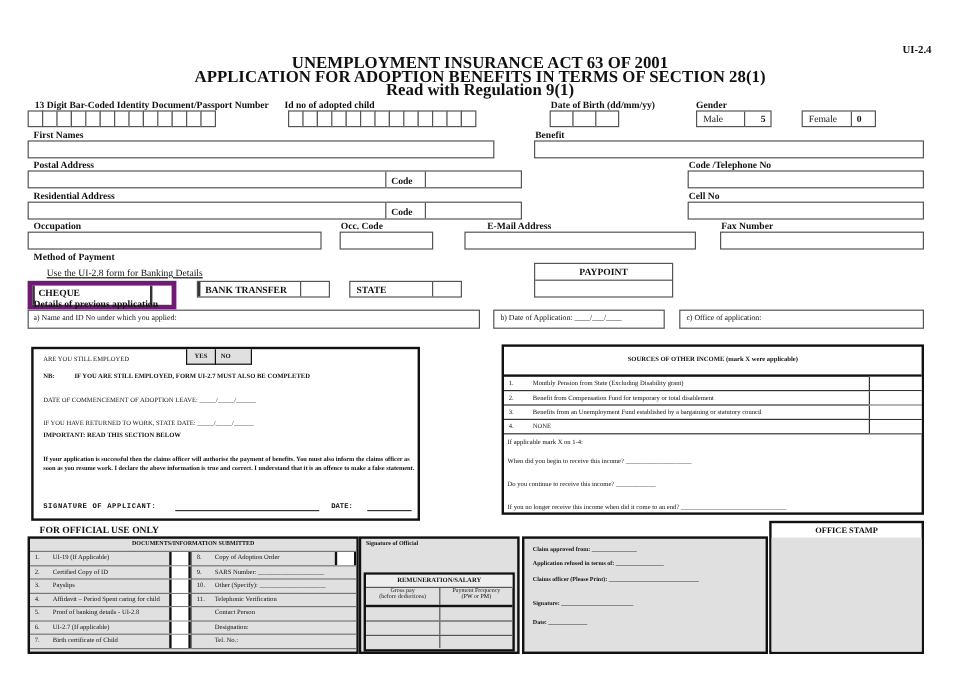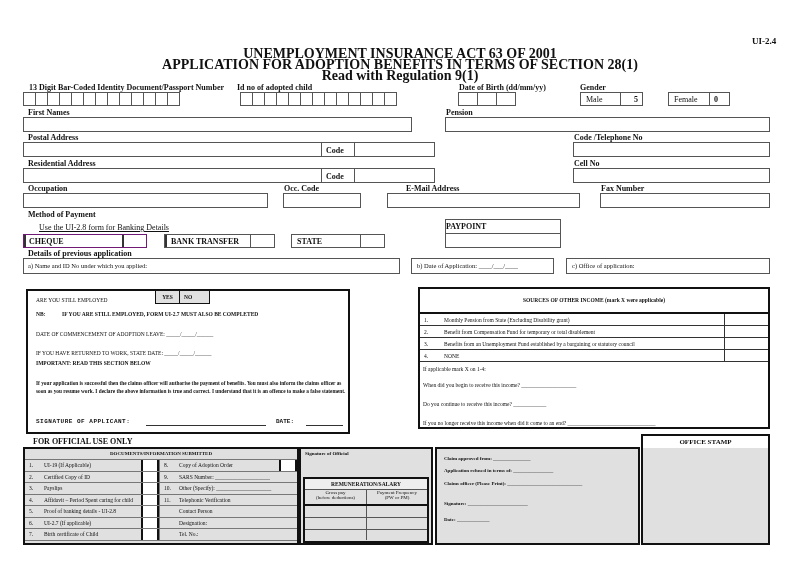--- a/index.html
+++ b/index.html
@@ -72,21 +72,21 @@
   <span class="smalltxt" style="font-size:8px;padding:2px 5px;width:40px;border-right:1px solid #555;">Male</span>
   <span class="smalltxt b" style="font-size:8px;padding:2px 4px;">5</span>
 </div>
 <div class="abs box" style="left:668px;top:92px;width:62px;height:14px;display:flex;">
   <span class="smalltxt" style="font-size:8px;padding:2px 5px;width:41px;border-right:1px solid #555;">Female</span>
   <span class="smalltxt b" style="font-size:8px;padding:2px 4px;">0</span>
 </div>
 
 <div class="abs lbl" style="left:28px;top:108px;">First Names</div>
 <div class="abs box" style="left:23px;top:117px;width:389px;height:15px;"></div>
-<div class="abs lbl" style="left:446px;top:108px;">Pension</div>
+<div class="abs lbl" style="left:446px;top:108px;">Benefit</div>
 <div class="abs box" style="left:445px;top:117px;width:325px;height:15px;"></div>
 
 <div class="abs lbl" style="left:28px;top:133px;">Postal Address</div>
 <div class="abs box" style="left:23px;top:142px;width:412px;height:15px;display:flex;">
   <div style="flex:1;"></div>
   <div class="lbl" style="width:34px;border-left:1px solid #555;border-right:1px solid #555;padding:3px 4px;">Code</div>
   <div style="width:79px;"></div>
 </div>
 <div class="abs lbl" style="left:574px;top:133px;">Code /Telephone No</div>
 <div class="abs box" style="left:573px;top:142px;width:197px;height:15px;"></div>
@@ -104,34 +104,34 @@
 <div class="abs box" style="left:23px;top:193px;width:245px;height:15px;"></div>
 <div class="abs lbl" style="left:284px;top:184px;">Occ. Code</div>
 <div class="abs box" style="left:283px;top:193px;width:78px;height:15px;"></div>
 <div class="abs lbl" style="left:392px;top:184px;padding-left:14px;">E-Mail Address</div>
 <div class="abs box" style="left:387px;top:193px;width:193px;height:15px;"></div>
 <div class="abs lbl" style="left:601px;top:184px;">Fax Number</div>
 <div class="abs box" style="left:600px;top:193px;width:170px;height:15px;"></div>
 
 <div class="abs lbl" style="left:28px;top:210px;">Method of Payment</div>
 <div class="abs smalltxt" style="left:39px;top:223px;font-size:8px;text-decoration:underline;">Use the UI-2.8 form for Banking Details</div>
-<div class="abs" style="left:23px;top:234px;width:124px;height:14px;border:1px solid #701a75;display:flex;">
+<div class="abs" style="left:23px;top:234px;width:124px;height:24px;border:4px solid #701a75;display:flex;">
   <div class="lbl" style="width:100px;border-right:2px solid #333;border-left:2px solid #333;padding:2px 3px;">CHEQUE</div>
   <div style="flex:1;"></div>
 </div>
 <div class="abs" style="left:164px;top:234px;width:111px;height:14px;border:1px solid #555;display:flex;">
   <div class="lbl" style="width:86px;border-right:1px solid #555;border-left:2px solid #333;padding:2px 4px;">BANK TRANSFER</div>
   <div style="flex:1;"></div>
 </div>
 <div class="abs" style="left:291px;top:234px;width:94px;height:14px;border:1px solid #555;display:flex;">
   <div class="lbl" style="width:69px;border-right:1px solid #555;padding:2px 5px;">STATE</div>
   <div style="flex:1;"></div>
 </div>
 <div class="abs box" style="left:445px;top:219px;width:116px;height:29px;">
-  <div class="lbl" style="border-bottom:1px solid #555;height:14px;padding-top:2px;font-family:Liberation Serif, serif;">PAYPOINT</div>
+  <div class="lbl" style="text-align:center;border-bottom:1px solid #555;height:14px;padding-top:2px;font-family:Liberation Serif, serif;">PAYPOINT</div>
 </div>
 
 <div class="abs lbl" style="left:28px;top:249px;">Details of previous application</div>
 <div class="abs box" style="left:23px;top:258px;width:377px;height:16px;">
   <span class="smalltxt" style="position:absolute;left:4px;top:3px;">a)   Name and ID No under which you applied:</span>
 </div>
 <div class="abs box" style="left:411px;top:258px;width:143px;height:16px;">
   <span class="smalltxt" style="position:absolute;left:5px;top:3px;">b)    Date of Application: ____/___/____</span>
 </div>
 <div class="abs box" style="left:566px;top:258px;width:204px;height:16px;">

